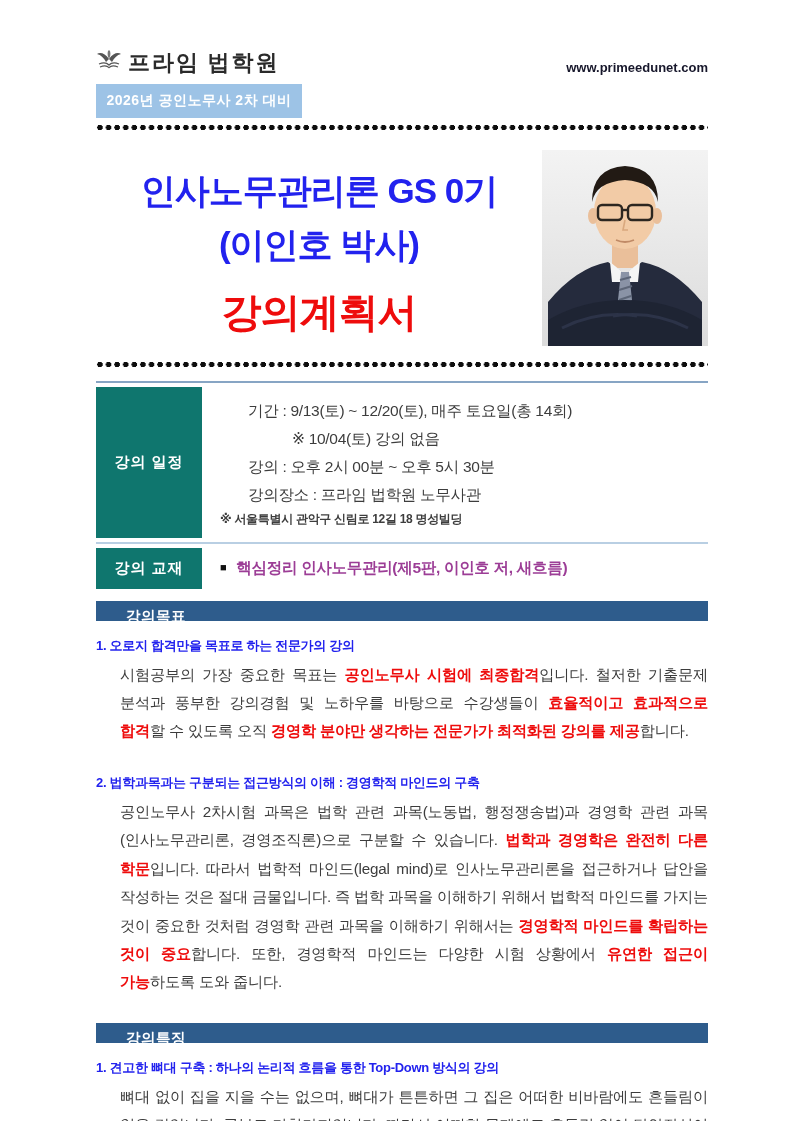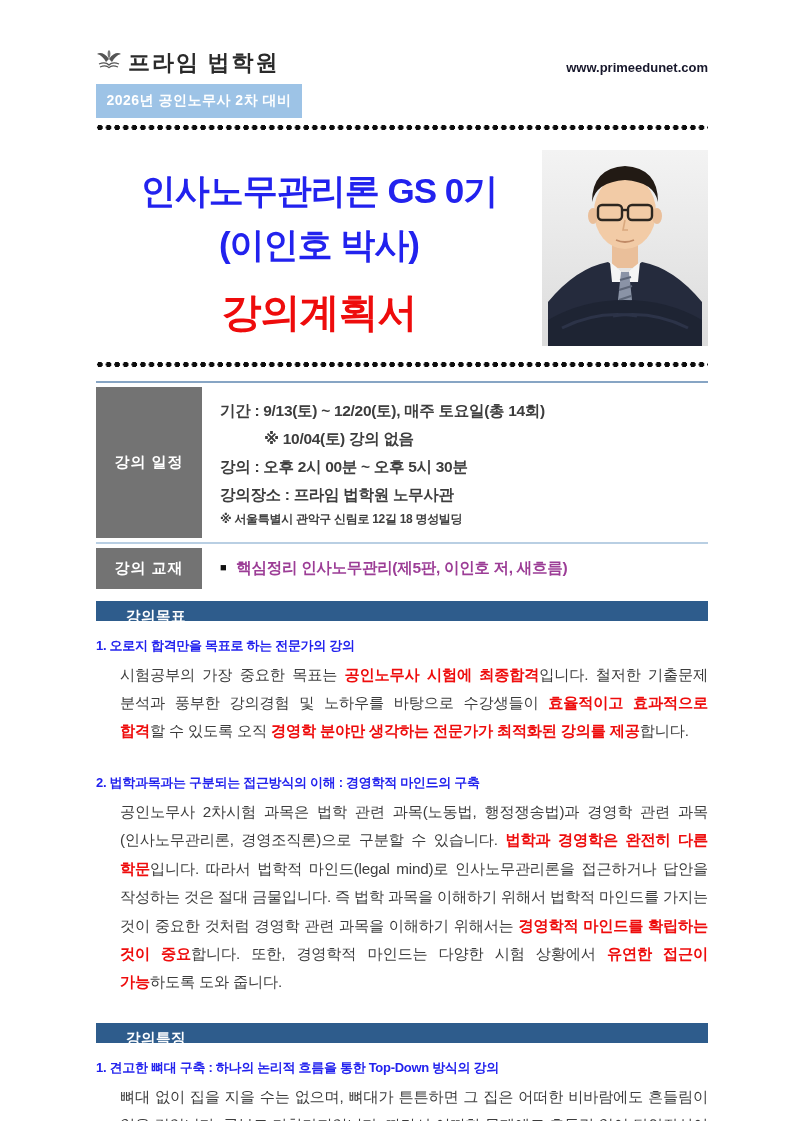--- a/index.html
+++ b/index.html
@@ -26,24 +26,24 @@
   .title-section { display:flex; margin-top:18px; }
   .title-col { flex:1; text-align:center; padding-top:14px; }
   .title-line { font-size:35px; font-weight:bold; color:#2222ee; line-height:1.55; letter-spacing:-1px; }
   .title-red { font-size:40px; font-weight:bold; color:#ee0c0c; margin-top:12px; letter-spacing:-1px; }
   .photo-box { width:166px; height:196px; flex:0 0 166px; }
 
   
   .info-table { margin-top:12px; border-top:2px solid #87a5c4; }
   .info-row { display:flex; padding:4px 0; }
   .info-row.sep { border-bottom:2px solid #b9cfe3; }
-  .info-label { flex:0 0 106px; background:#737373; color:#fff; font-size:15px; font-weight:bold;
+  .info-label { flex:0 0 106px; background:#0f766e; color:#fff; font-size:15px; font-weight:bold;
                 display:flex; align-items:center; justify-content:center; letter-spacing:1px; }
   .info-body { flex:1; padding:10px 0 10px 18px; }
-  .sched-line { font-size:15.5px; font-weight:bold; color:#3d3d3d; line-height:1.8; letter-spacing:-0.3px; }
+  .sched-line { font-size:15.5px; font-weight:normal; color:#3d3d3d; line-height:1.8; letter-spacing:-0.3px;margin-left:28px; }
   .sched-sub { padding-left:44px; }
   .sched-note { font-size:12px; font-weight:bold; color:#3d3d3d; margin-top:2px; letter-spacing:-0.3px; }
   .book-line { font-size:15.5px; font-weight:bold; color:#9c3d96; padding:10px 0 10px 18px; letter-spacing:-0.3px; }
   .book-bullet { color:#111; font-size:11px; margin-right:10px; vertical-align:2px; }
 
   
   .section-bar { margin-top:8px; height:20px; background:#2e5c8c; color:#ffffff; font-size:14.5px;
                  font-weight:bold; line-height:30px; padding-left:30px; letter-spacing:0.5px; }
 
   

